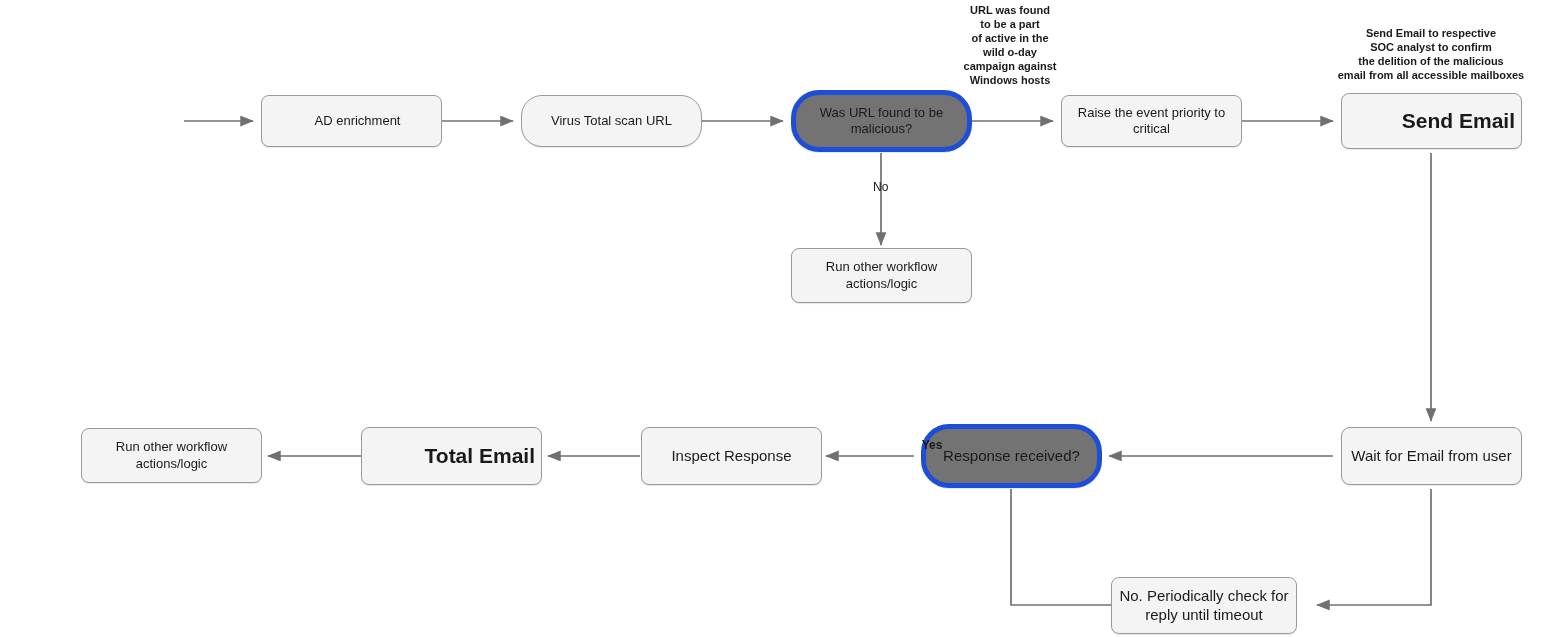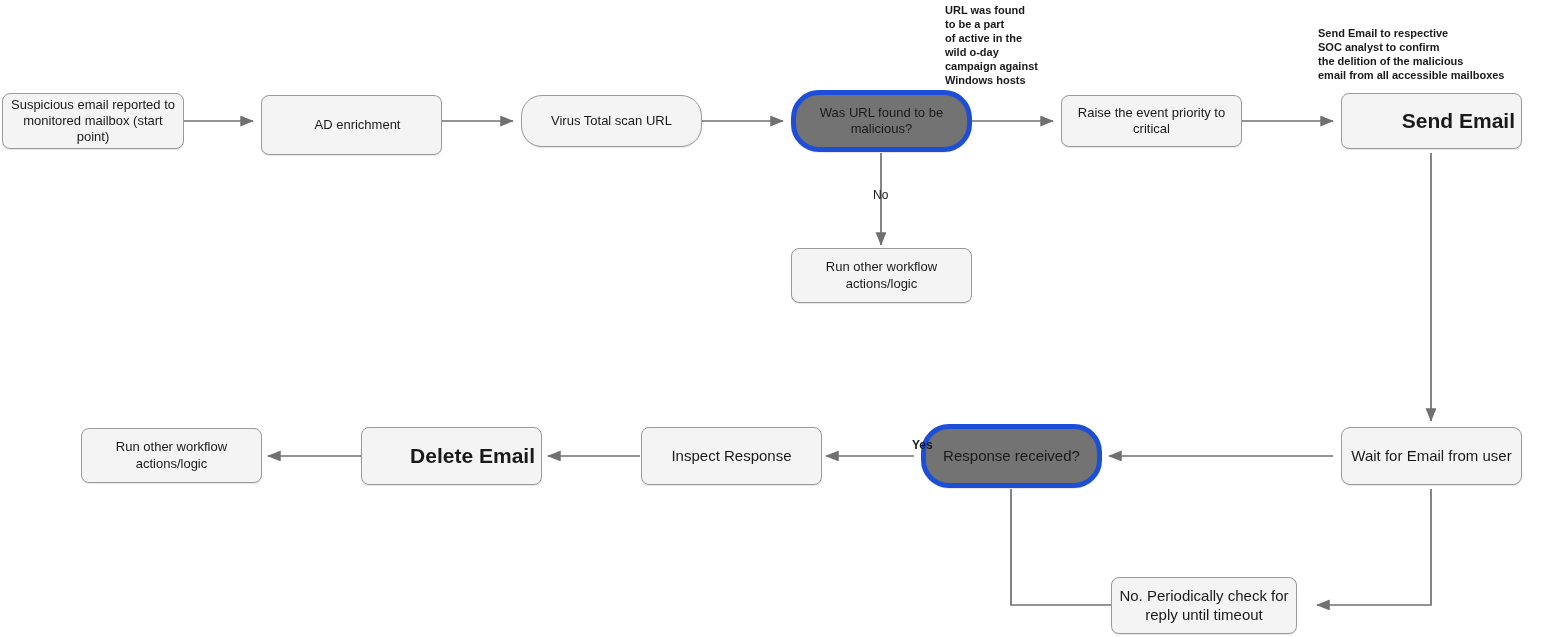--- a/index.html
+++ b/index.html
@@ -51,20 +51,21 @@
     font-weight: bold;
     justify-content: flex-end;
   }
   .node.med {
     font-size: 15px;
   }
   .edge-label {
     position: absolute;
     font-size: 11px;
     color: #1a1a1a;
+    text-align: center;
     line-height: 1.28;
     white-space: pre-line;
     font-weight: bold;
   }
   .edge-label.plain {
     font-weight: normal;
     font-size: 12px;
   }
 </style>
 </head>
@@ -88,25 +89,22 @@
       <path d="M1431,153 L1431,421"></path>
       <path d="M1333,456 L1109,456"></path>
       <path d="M914,456 L826,456"></path>
       <path d="M640,456 L548,456"></path>
       <path d="M361,456 L268,456"></path>
       <path d="M1011,489 L1011,605 L1124,605"></path>
       <path d="M1431,489 L1431,605 L1317,605"></path>
     </g>
   </svg>
 
-  <div class="node" style="left:2px; top:93px; width:182px; height:56px;">
-    <span>Suspicious email reported to monitored mailbox (start point)</span>
-  </div>
 
-  <div class="node" style="left:261px; top:95px; width:181px; height:60px;padding-left:18px;">
+  <div class="node" style="left:261px; top:95px; width:181px; height:52px;padding-left:18px;">
     <span>AD enrichment</span>
   </div>
 
   <div class="node" style="left:521px; top:95px; width:181px; height:52px;border-radius:21px;">
     <span>Virus Total scan URL</span>
   </div>
 
   <div class="node decision" style="left:791px; top:90px; width:181px; height:62px;">
     <span>Was URL found to be malicious?</span>
   </div>
@@ -129,21 +127,21 @@
 
   <div class="node decision med" style="left:921px; top:424px; width:181px; height:64px;">
     <span>Response received?</span>
   </div>
 
   <div class="node med" style="left:641px; top:427px; width:181px; height:58px;">
     <span>Inspect Response</span>
   </div>
 
   <div class="node big" style="left:361px; top:427px; width:181px; height:58px;">
-    <span>Delete Email</span>
+    <span>Total Email</span>
   </div>
 
   <div class="node" style="left:81px; top:428px; width:181px; height:55px;">
     <span>Run other workflow actions/logic</span>
   </div>
 
   <div class="node med" style="left:1111px; top:577px; width:186px; height:57px;justify-content:center;">
     <span>No. Periodically check for reply until timeout</span>
   </div>
 
@@ -152,18 +150,18 @@
 of active in the
 wild o-day
 campaign against
 Windows hosts</div>
 
   <div class="edge-label" style="left:1318px; top:26px; width:226px;">Send Email to respective
 SOC analyst to confirm
 the delition of the malicious
 email from all accessible mailboxes</div>
 
-  <div class="edge-label plain" style="left:873px; top:188px; width:44px; text-align:left;">No</div>
+  <div class="edge-label plain" style="left:873px; top:180px; width:44px; text-align:left;">No</div>
 
 
   <div class="edge-label plain" style="left:912px; top:438px; width:40px;font-weight:bold;">Yes</div>
 
 </div>
 
 </body></html>

